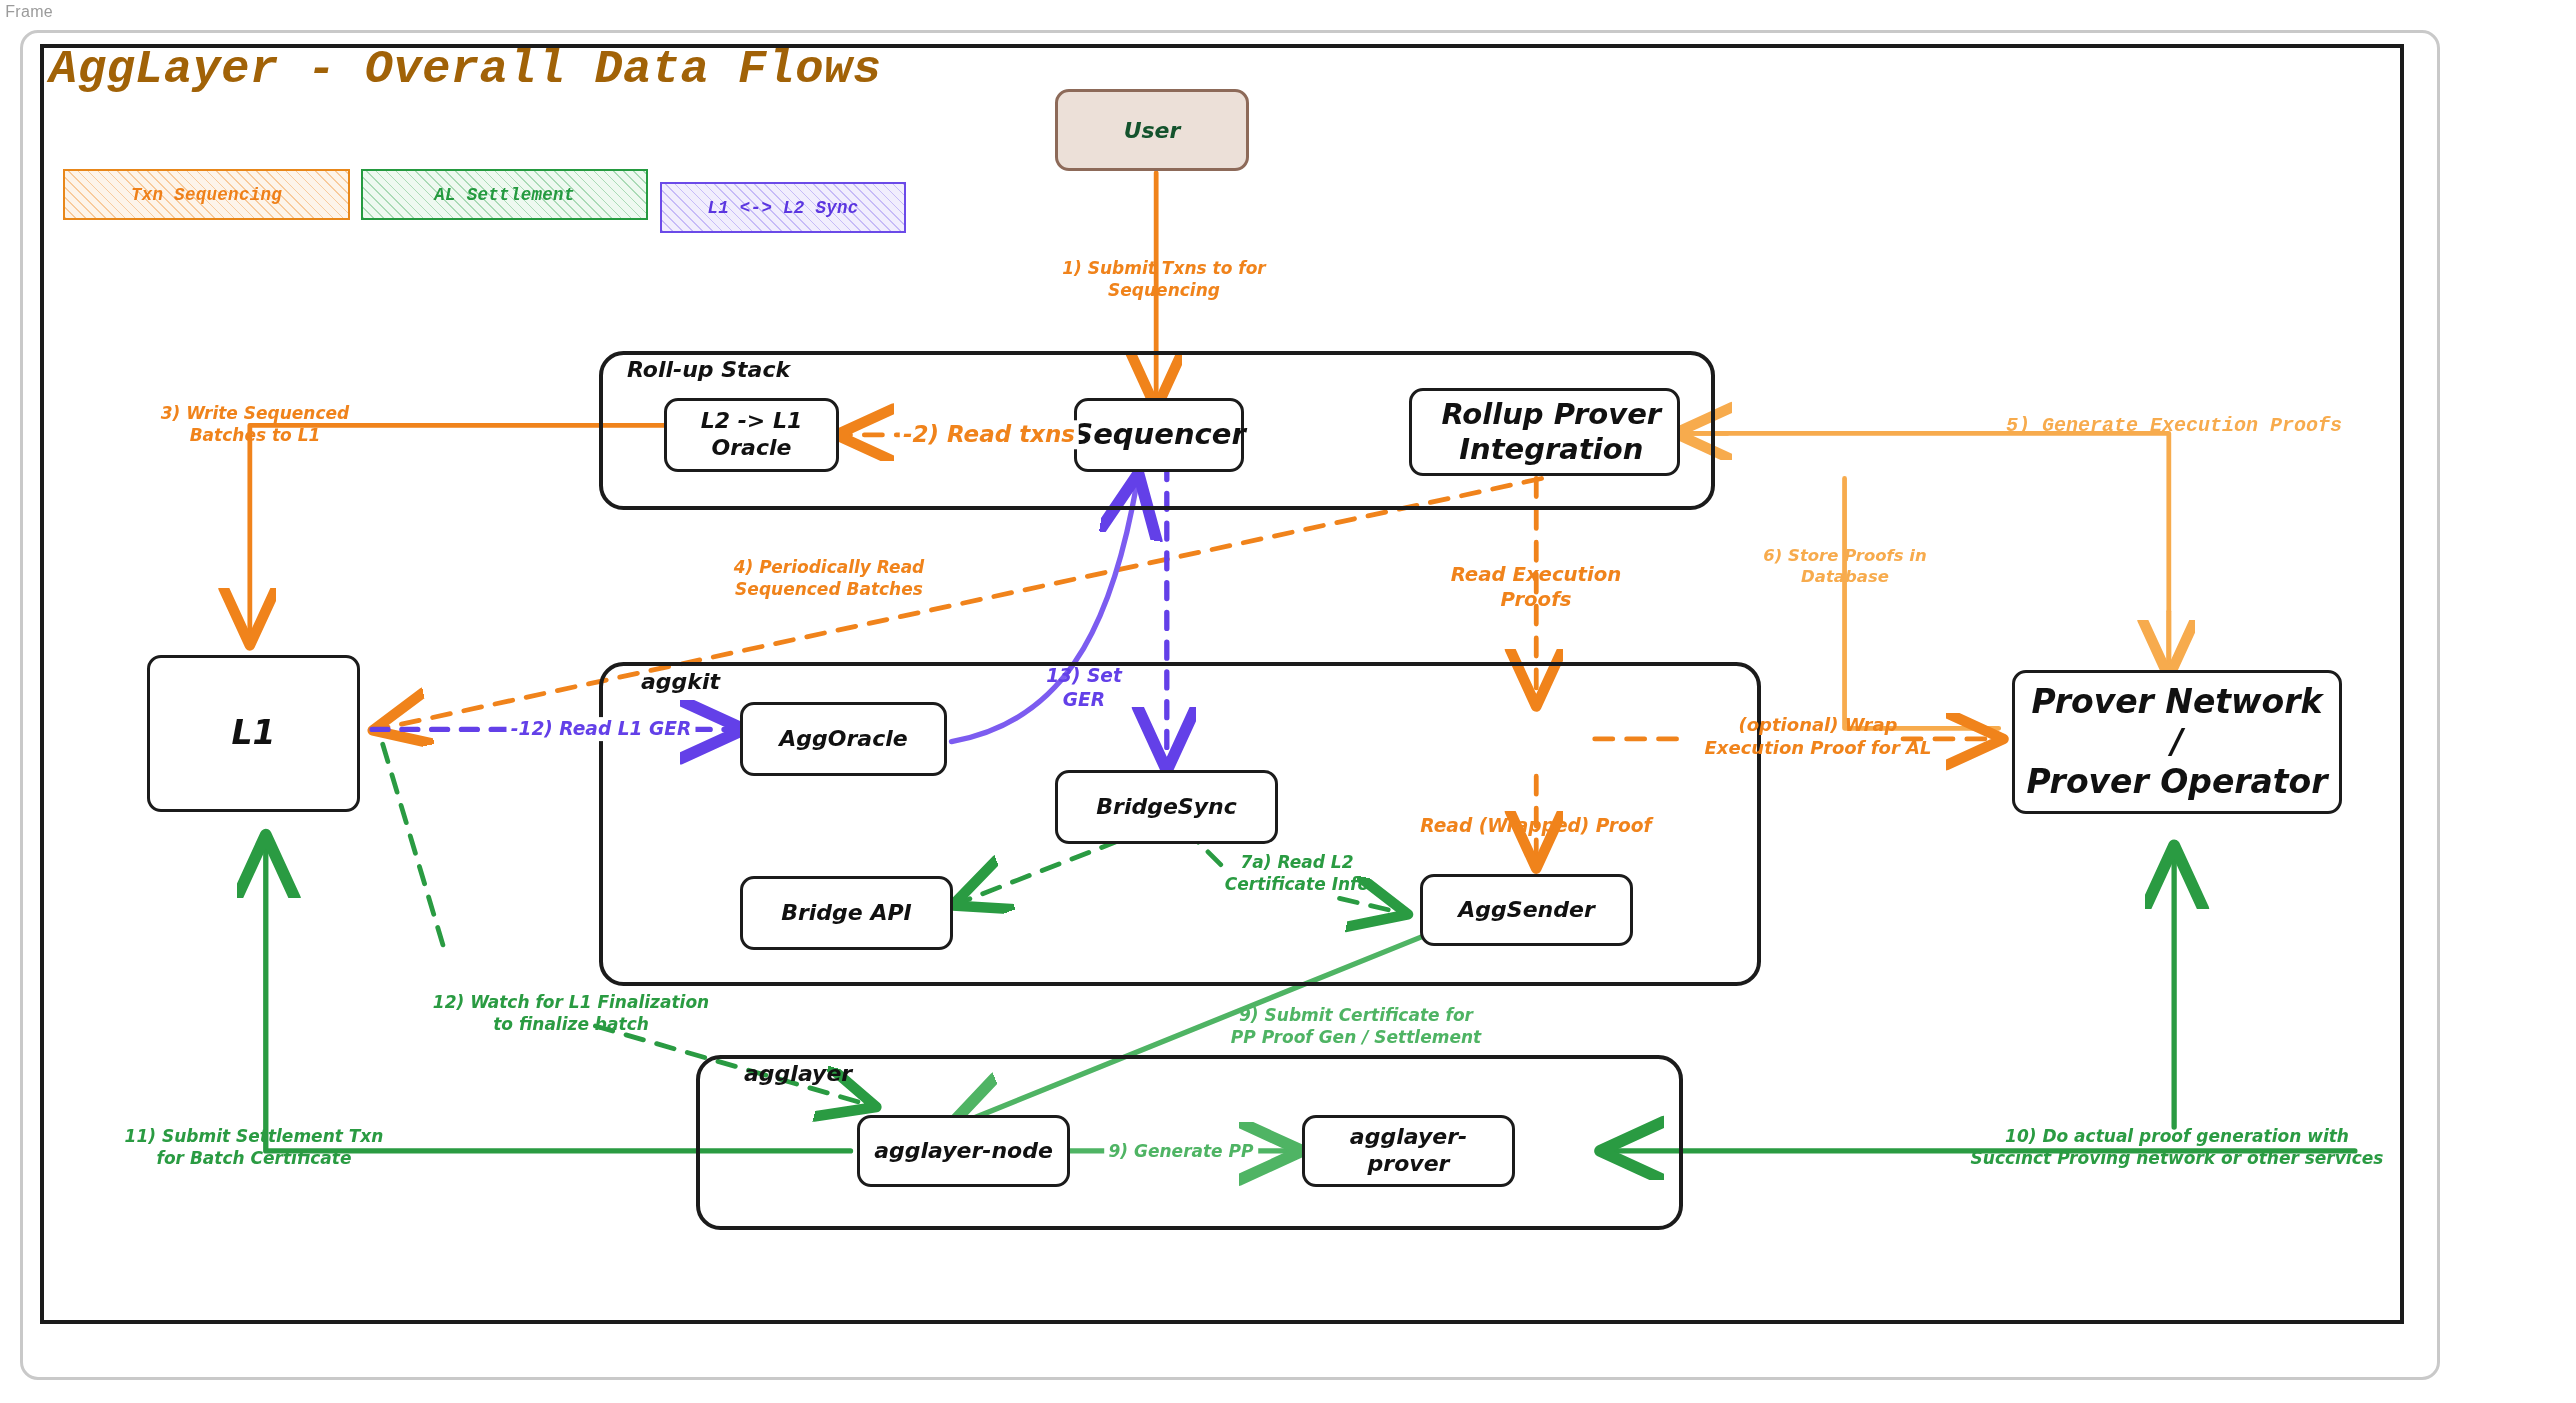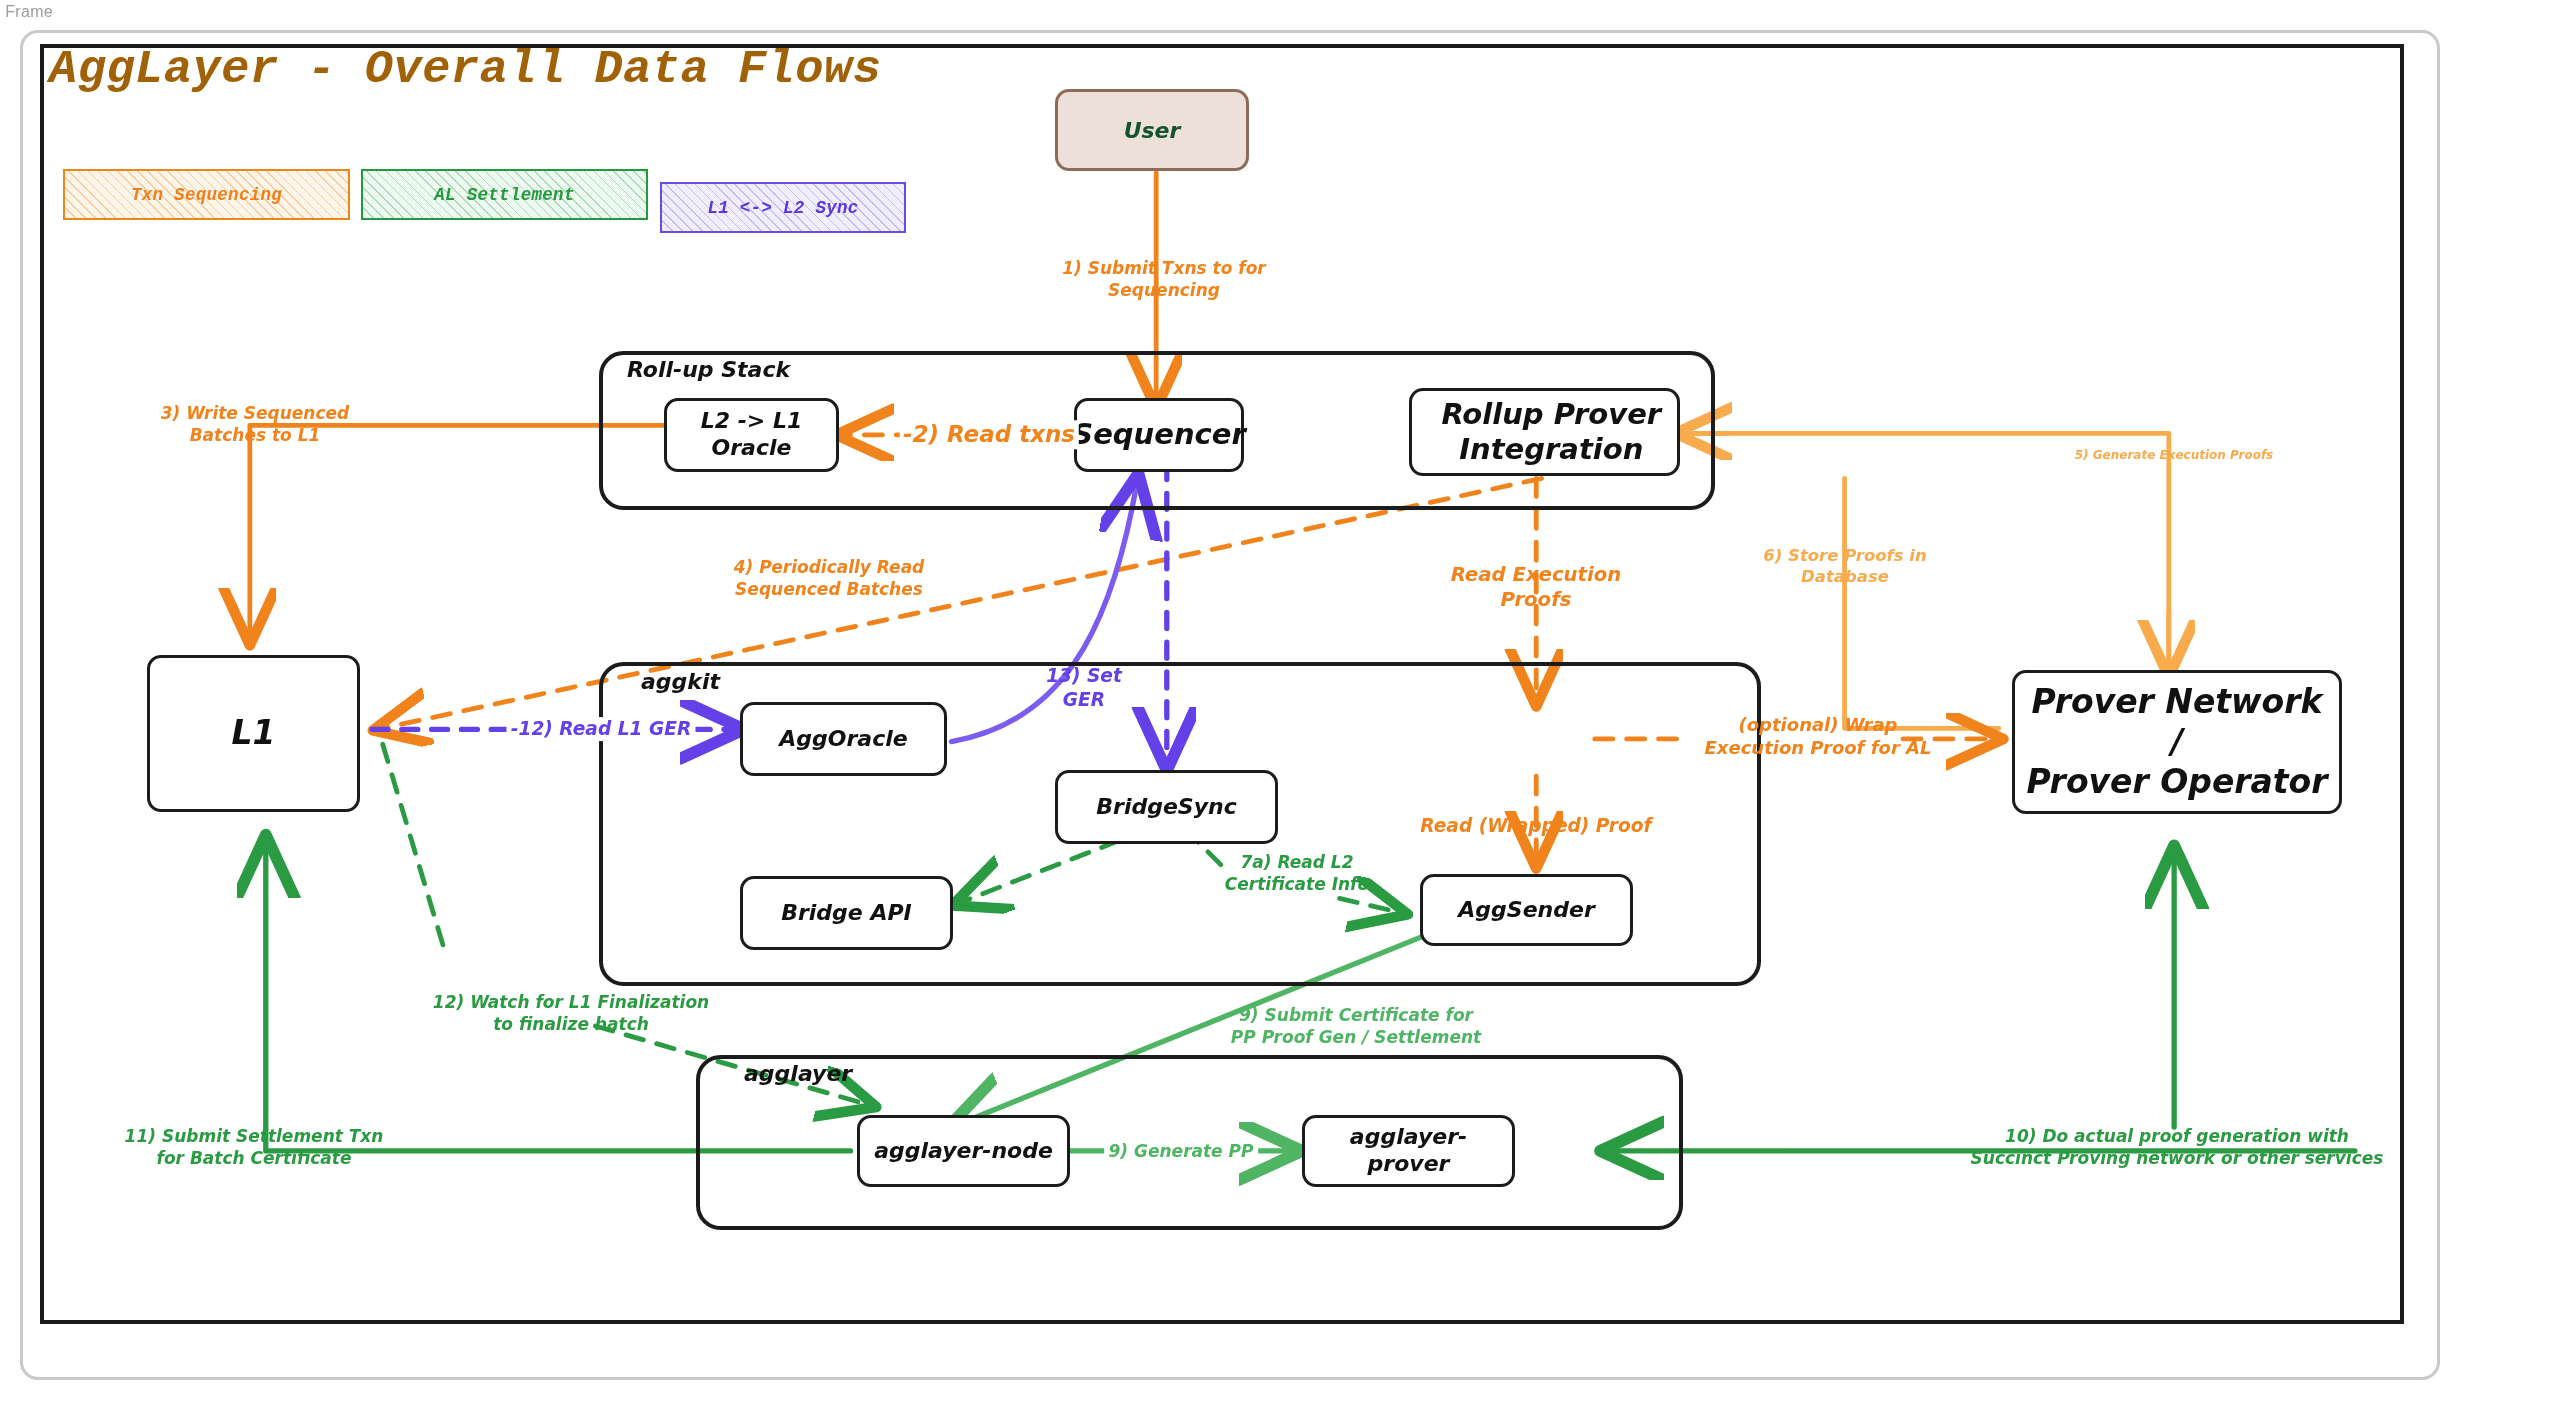--- a/index.html
+++ b/index.html
@@ -246,21 +246,21 @@
 Sequencing</div>
 
     <div class="elabel c-orange" style="left:989px;top:435px;font-size:23px;background:#fff;padding:0 3.2px;text-align:right;">-2) Read txns</div>
 
     <div class="elabel c-orange" style="left:255px;top:425px;font-size:17px;">3) Write Sequenced
 Batches to L1</div>
 
     <div class="elabel c-orange" style="left:829px;top:579px;font-size:17px;">4) Periodically Read
 Sequenced Batches</div>
 
-    <div class="elabel c-orange-l" style="left:2174px;top:456px;font-size:12px;">5) Generate Execution Proofs</div>
+    <div class="elabel c-orange-l" style="left:2174px;top:426px;font-size:20px;font-family:Liberation Mono, monospace;">5) Generate Execution Proofs</div>
 
     <div class="elabel c-orange-l" style="left:1845px;top:566px;font-size:16.5px;">6) Store Proofs in
 Database</div>
 
     <div class="elabel c-orange" style="left:1536px;top:587px;font-size:19.7px;">Read Execution
 Proofs</div>
 
     <div class="elabel c-orange" style="left:1818px;top:736px;font-size:18px;">(optional) Wrap
 Execution Proof for AL</div>
 

